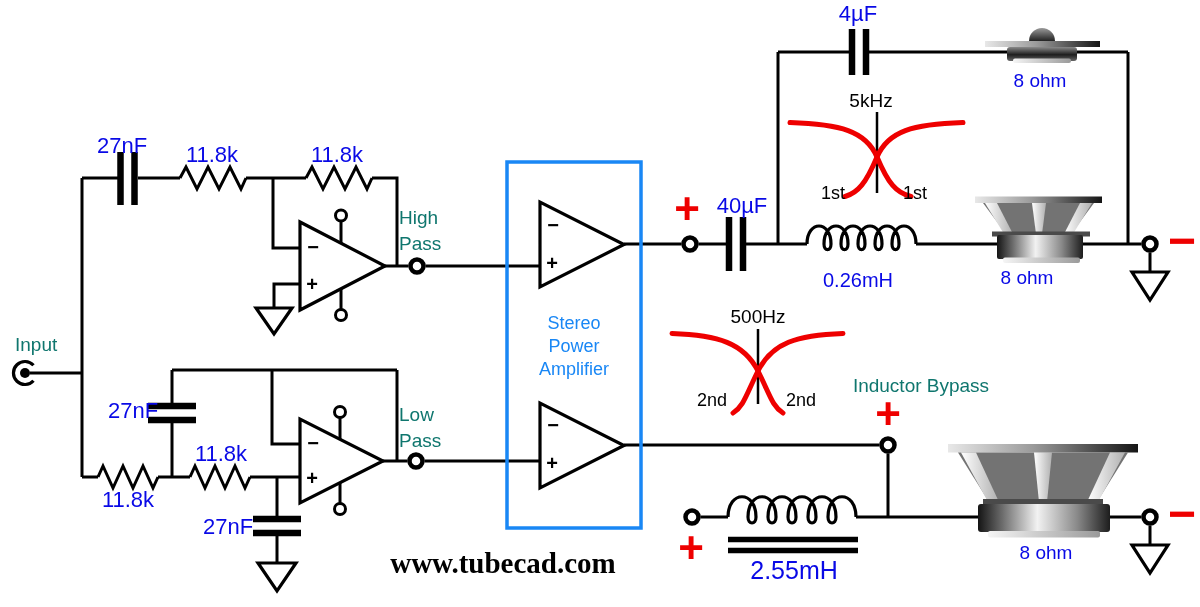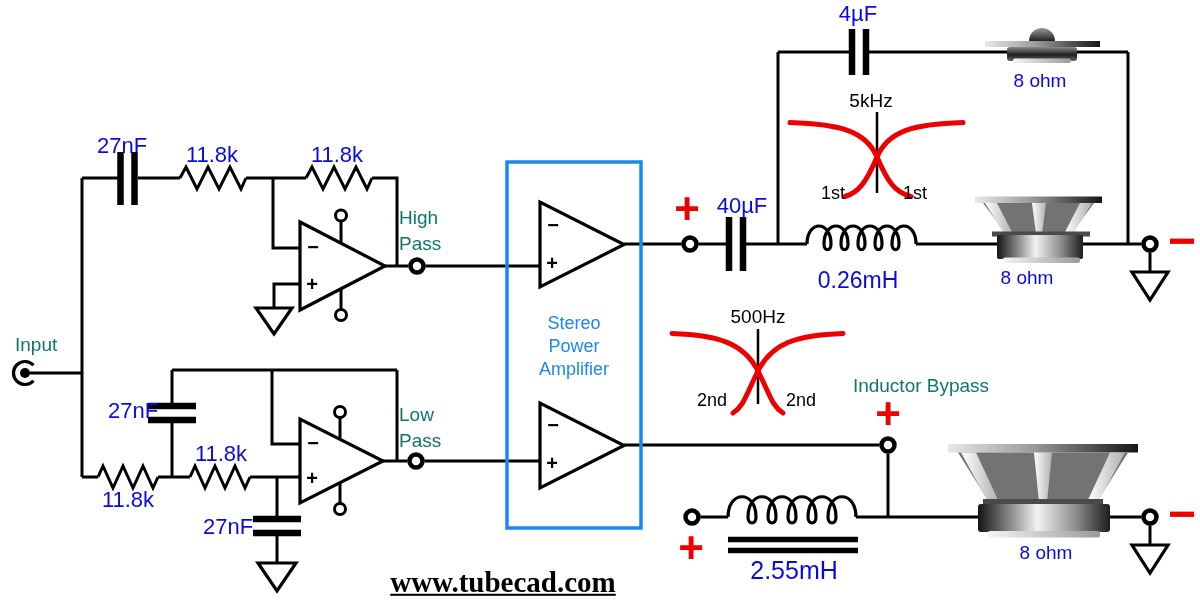--- a/index.html
+++ b/index.html
@@ -193,29 +193,29 @@
 <span class="lbl pin c" style="left:553px;top:425px;">−</span>
 <span class="lbl pin c" style="left:552px;top:463px;">+</span>
 
 <span class="lbl redp c" style="left:687px;top:209px;">+</span>
 <span class="lbl blue c" style="left:742px;top:206px;">40µF</span>
 <span class="lbl blue c" style="left:858px;top:14px;">4µF</span>
 <span class="lbl blue c" style="left:1040px;top:81px;font-size:19px;">8 ohm</span>
 <span class="lbl bk c" style="left:871px;top:101px;">5kHz</span>
 <span class="lbl bk c" style="left:833px;top:193px;font-size:18px;">1st</span>
 <span class="lbl bk c" style="left:915px;top:193px;font-size:18px;">1st</span>
-<span class="lbl blue c" style="left:858px;top:280px;font-size:23px;">0.26mH</span>
+<span class="lbl blue c" style="left:858px;top:280px;font-size:20px;">0.26mH</span>
 <span class="lbl blue c" style="left:1027px;top:278px;font-size:19px;">8 ohm</span>
 <span class="lbl redm c" style="left:1182px;top:241px;">−</span>
 
 <span class="lbl bk c" style="left:758px;top:317px;">500Hz</span>
 <span class="lbl bk c" style="left:712px;top:400px;font-size:18px;">2nd</span>
 <span class="lbl bk c" style="left:801px;top:400px;font-size:18px;">2nd</span>
 <span class="lbl green c" style="left:921px;top:386px;">Inductor Bypass</span>
 <span class="lbl redp c" style="left:888px;top:414px;">+</span>
 <span class="lbl redp c" style="left:691px;top:548px;">+</span>
 <span class="lbl blue c" style="left:794px;top:570px;font-size:25px;">2.55mH</span>
 <span class="lbl blue c" style="left:1046px;top:553px;font-size:19px;">8 ohm</span>
 <span class="lbl redm c" style="left:1182px;top:514px;">−</span>
 
-<span class="lbl site c" style="left:503px;top:582px;text-decoration:underline;">www.tubecad.com</span>
+<span class="lbl site c" style="left:503px;top:563px;">www.tubecad.com</span>
 
 </div>
 
 </body></html>

